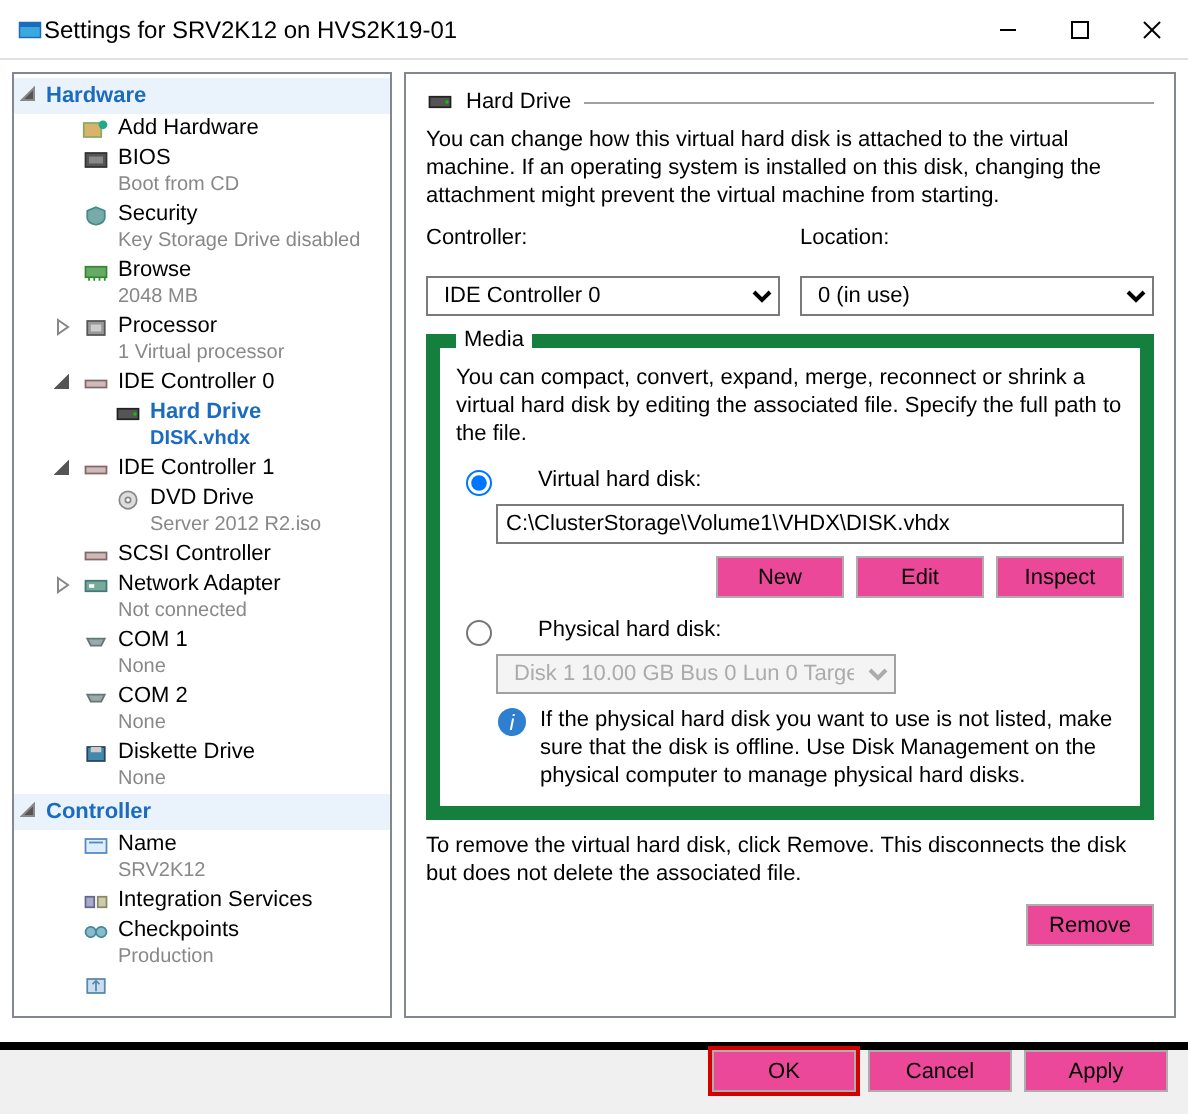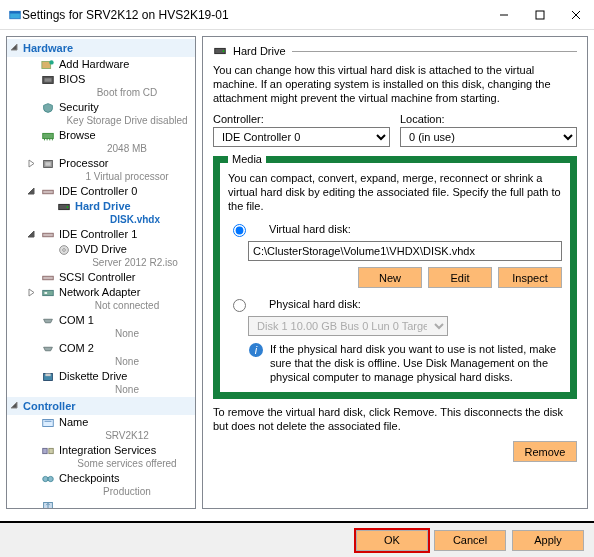--- a/index.html
+++ b/index.html
@@ -2,49 +2,49 @@
 <html><head>
 <meta charset="utf-8">
 <style>
 * { box-sizing: border-box; font-family: "Segoe UI", Tahoma, sans-serif; font-size: 11px; }
 body { margin: 0; background: #fff; width: 594px; height: 557px; overflow: hidden; }
 .titlebar { height: 30px; display: flex; align-items: center; padding: 0 0 0 8px; border-bottom: 1px solid #e0e0e0; }
 .titlebar .title { flex: 1; font-size: 12px; color: #000; }
 .titlebar .winbtn { width: 36px; height: 30px; display: flex; align-items: center; justify-content: center; color: #000; }
 .content { display: flex; height: 485px; padding: 6px; gap: 6px; }
 .tree-panel { width: 190px; border: 1px solid #828790; background: #fff; overflow-y: scroll; overflow-x: hidden; position: relative; }
-.tree-inner { padding: 2px 0; text-align: center; }
+.tree-inner { padding: 2px 0; }
 .section-header { background: #eaf3fb; color: #1b6bbf; font-weight: bold; padding: 3px 4px 3px 16px; position: relative; display: flex; align-items: center; gap: 4px; }
 .section-header .expander { position: absolute; left: 3px; top: 4px; width: 9px; height: 9px; }
 .tree-item { padding: 1px 0 1px 18px; line-height: 13px; position: relative; }
 .tree-item .expander-deep { position: absolute; left: 20px; top: 3px; width: 9px; height: 9px; }
 .tree-item.deep { padding-left: 34px; }
 .tree-item.deeper { padding-left: 50px; }
 .tree-label { color: #000; display: flex; align-items: center; gap: 4px; }
 .tree-label.selected { color: #1b6bbf; font-weight: bold; }
 .tree-sub { color: #888; font-size: 10px; padding-left: 18px; }
 .tree-item.deep .tree-sub { padding-left: 18px; }
 .icon { width: 14px; height: 12px; display: inline-block; flex-shrink: 0; }
 .right-panel { flex: 1; border: 1px solid #828790; background: #fff; padding: 8px 10px; overflow-y: auto; position: relative; }
 .group-title { display: flex; align-items: center; gap: 6px; margin-bottom: 6px; }
 .group-title .line { flex: 1; height: 1px; background: #a0a0a0; }
 .para { color: #000; line-height: 14px; margin-bottom: 8px; }
 .row { display: flex; gap: 10px; margin-bottom: 4px; }
 .col { flex: 1; }
-.label { color: #000; margin-bottom: 2px; }
+.label { color: #000; margin-bottom: 13px; }
 select, input[type=text] { width: 100%; border: 1px solid #7a7a7a; height: 20px; padding: 0 4px; background: #fff; }
 select:disabled, input:disabled { background: #f0f0f0; color: #888; }
 fieldset { border: 7px solid #15803d; padding: 6px 8px 8px 8px; margin: 6px 0; }
 legend { padding: 0 4px; color: #000; }
 .radio-row { display: flex; align-items: center; gap: 20px; margin: 4px 0; }
 .btn-row { display: flex; gap: 6px; justify-content: flex-end; margin-top: 6px; }
-.btn { min-width: 64px; height: 21px; border: 1px solid #adadad; background: #fdba74; display: flex; align-items: center; justify-content: center; padding: 0 10px; cursor: default; }
+.btn { min-width: 64px; height: 21px; border: 1px solid #adadad; background: #ec4899; display: flex; align-items: center; justify-content: center; padding: 0 10px; cursor: default; }
 .info-row { display: flex; gap: 6px; margin-top: 6px; }
 .info-icon-box { width: 16px; flex-shrink: 0; }
-.footer { position: absolute; bottom: 0; left: 0; right: 0; height: 36px; border-top: 2px solid #000000; display: flex; align-items: center; justify-content: flex-end; gap: 6px; padding: 0 10px; background: #f0f0f0; }
+.footer { position: absolute; bottom: 0; left: 0; right: 0; height: 36px; border-top: 4px solid #000000; display: flex; align-items: flex-start; justify-content: flex-end; gap: 6px; padding: 0 10px; background: #f0f0f0; }
 .footer .btn { min-width: 72px; }
 .ok-highlight { outline: 2px solid #d40000; outline-offset: 0; }
 .expander-svg { stroke: #888; fill: none; }
 .expander-svg.open { fill: #555; stroke: #555; }
 ::-webkit-scrollbar { width: 16px; }
 ::-webkit-scrollbar-track { background: #f0f0f0; }
 ::-webkit-scrollbar-thumb { background: #c0c0c0; }
 </style>
 </head>
 <body>
@@ -261,21 +261,20 @@
       </div>
 
       <div class="tree-item deep">
         <div class="tree-label">
             <svg class="icon" viewBox="0 0 16 12">
               <rect x="2" y="3" width="5" height="6" fill="#aac" stroke="#668"></rect>
               <rect x="9" y="3" width="5" height="6" fill="#cca" stroke="#886"></rect>
             </svg>
             <span>Integration Services</span>
           </div>
-        <div class="tree-sub">Some services offered</div>
       </div>
 
       <div class="tree-item deep">
         <div class="tree-label">
             <svg class="icon" viewBox="0 0 16 12">
               <circle cx="5" cy="6" r="3" fill="#8bc" stroke="#489"></circle>
               <circle cx="11" cy="6" r="3" fill="#8bc" stroke="#489"></circle>
             </svg>
             <span>Checkpoints</span>
           </div>

